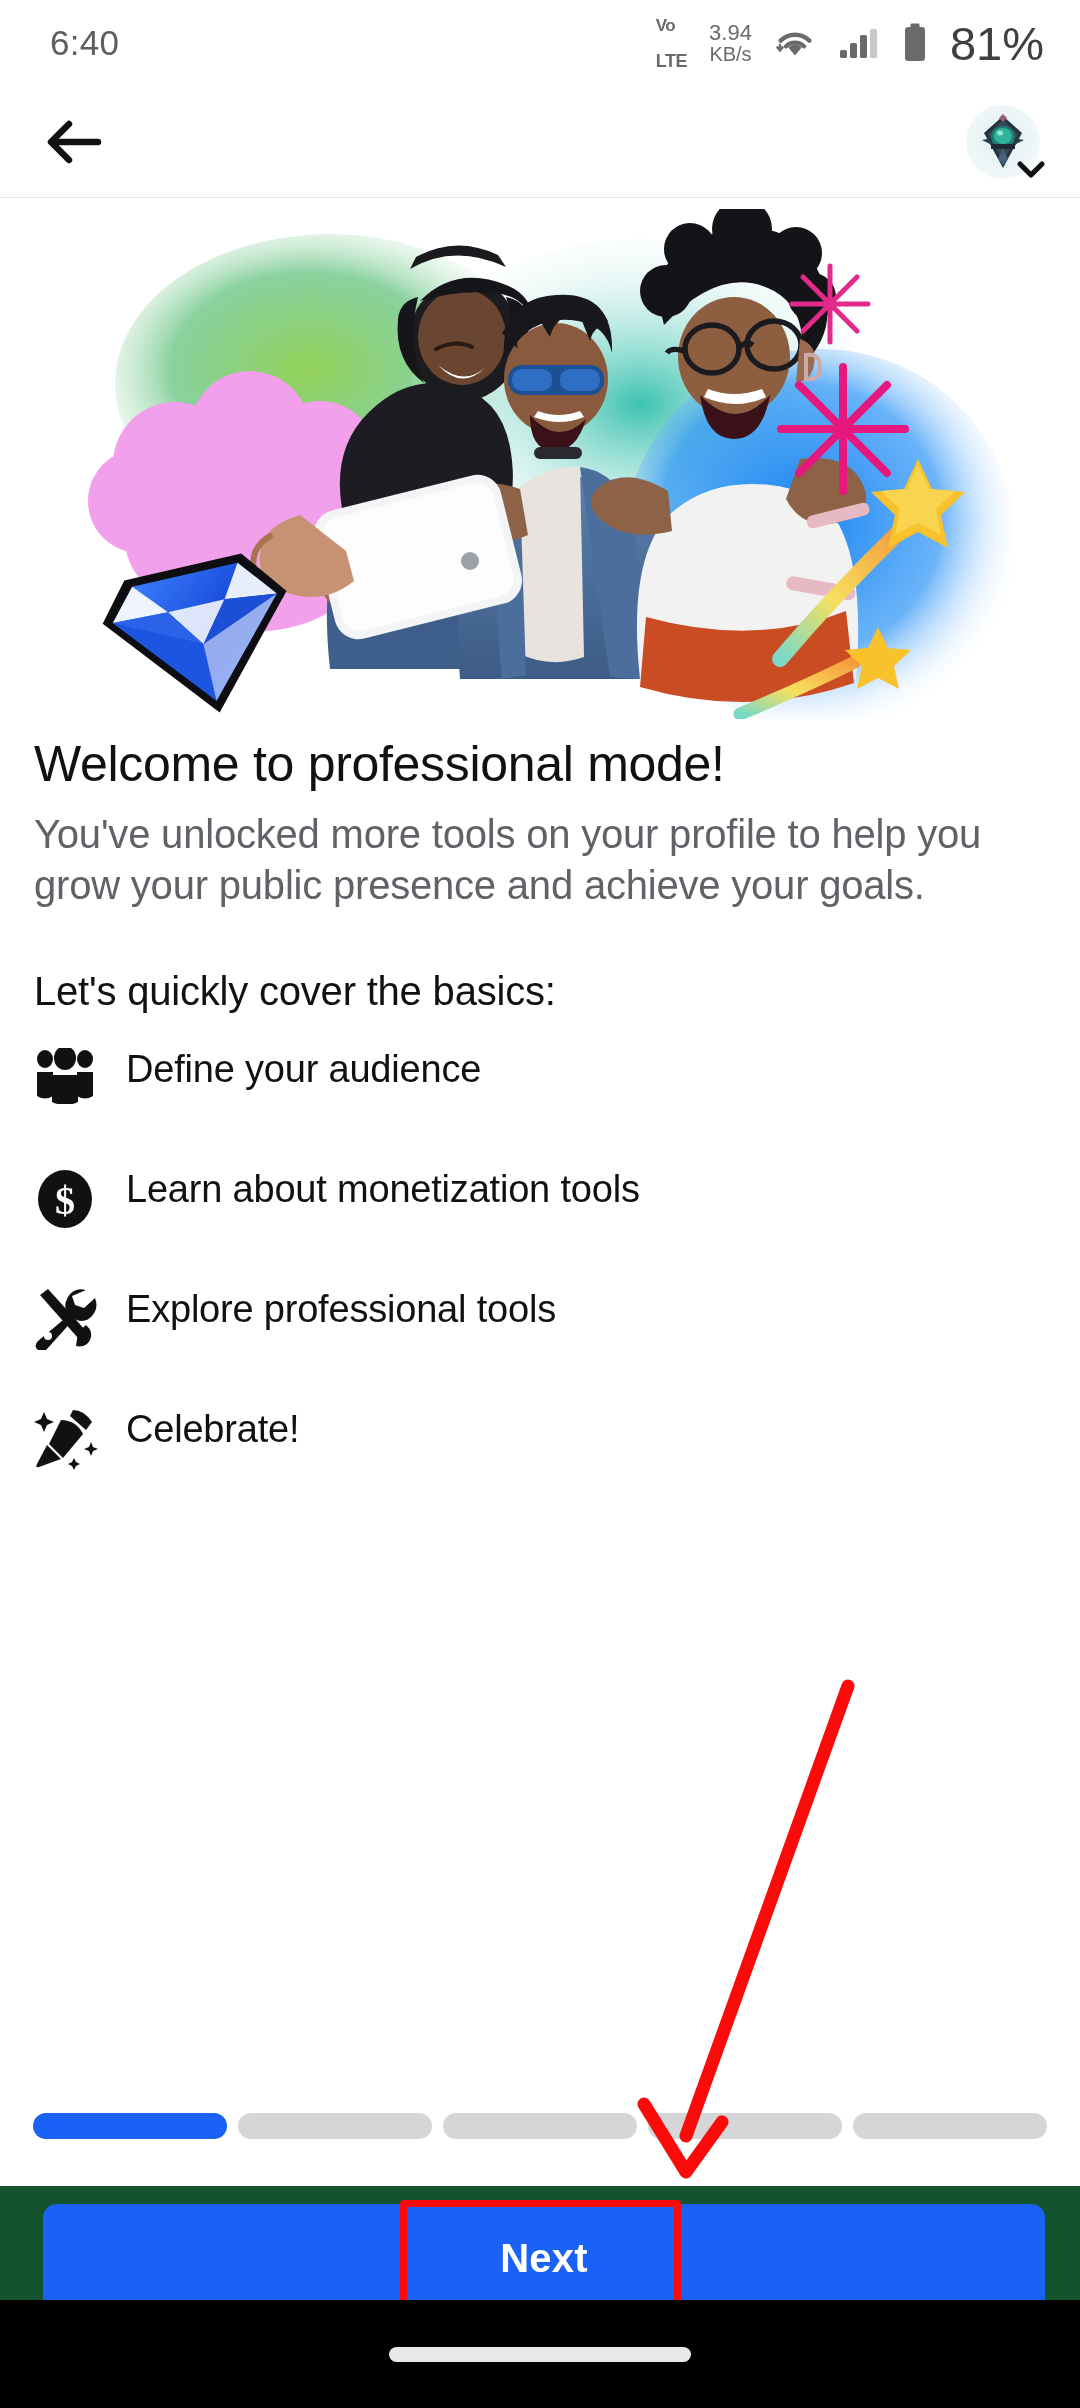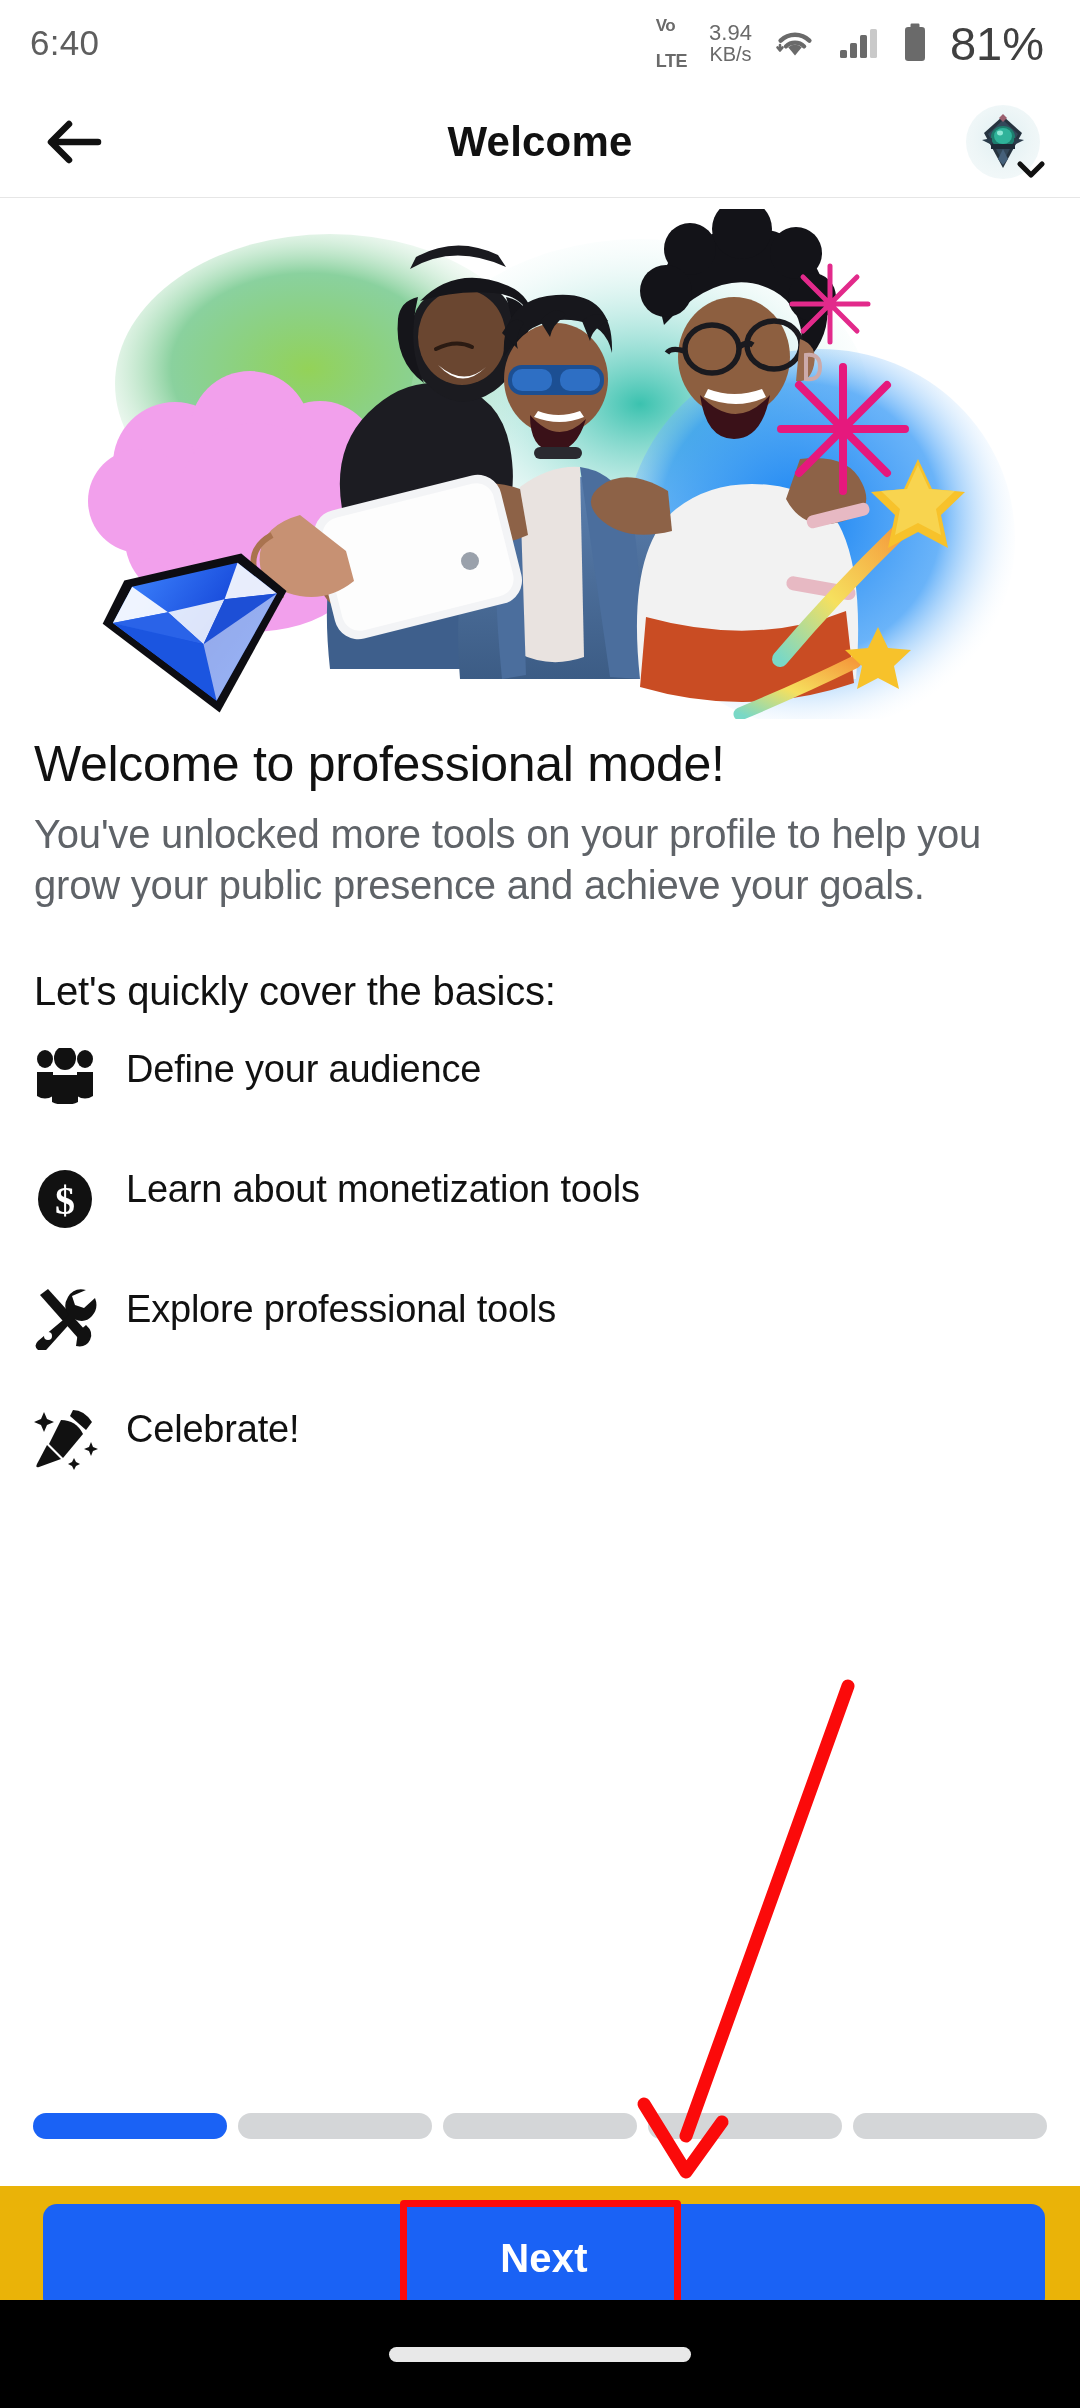--- a/index.html
+++ b/index.html
@@ -8,21 +8,21 @@
     background:#ffffff;
     font-family:"Liberation Sans", sans-serif;
     overflow:hidden;
   }
   #screen { position:relative; width:1080px; height:2408px; background:#fff; }
 
   
   .statusbar{
     position:absolute; top:0; left:0; width:1080px; height:86px;
     display:flex; align-items:center; justify-content:space-between;
-    padding:0 36px 0 30px; background:#fff;
+    padding:0 36px 0 50px; background:#fff;
   }
   .sb-time{ font-size:35px; color:#5e5e5e; letter-spacing:.3px; }
   .sb-right{ display:flex; align-items:center; gap:22px; }
   .volte{ display:flex; flex-direction:column; align-items:flex-start; line-height:1; color:#6a6a6a; }
   .volte .l1{ font-size:17px; font-weight:bold; letter-spacing:-.4px; }
   .volte .l2{ font-size:18px; font-weight:bold; letter-spacing:-.4px; margin-top:18px; }
   .netspeed{ display:flex; flex-direction:column; align-items:center; line-height:1.05; color:#6a6a6a; }
   .netspeed .n1{ font-size:22px; }
   .netspeed .n2{ font-size:20px; }
   .sb-icon{ display:flex; align-items:center; }
@@ -89,21 +89,21 @@
     position:absolute; left:33px; top:2113px;
     width:1014px; height:26px;
     display:flex; gap:11px;
   }
   .pseg{ flex:1; height:26px; border-radius:13px; background:#d4d6d8; }
   .pseg.active{ background:#1a62f5; }
 
   
   .footer{
     position:absolute; left:0; top:2186px; width:1080px; height:144px;
-    background:#eab308; display:flex; align-items:center; justify-content:center;padding-left:8px;
+    background:#14532d; display:flex; align-items:center; justify-content:center;padding-left:8px;
   }
   .next-btn{
     width:1002px; height:108px; border-radius:14px;
     background:#1a62f5; color:#fff;
     display:flex; align-items:center; justify-content:center;
     font-size:40px; font-weight:bold; letter-spacing:.2px;
     border:none; cursor:pointer; font-family:"Liberation Sans", sans-serif;
   }
 
   
@@ -174,21 +174,20 @@
   </div>
 
   <div class="header">
     <div class="back-btn">
       <svg width="56" height="46" viewBox="0 0 56 46">
         <path d="M52 23 L6 23" stroke="#111" stroke-width="6.5" stroke-linecap="round"></path>
         <path d="M23 5 L5 23 L23 41" stroke="#111" stroke-width="6.5" fill="none" stroke-linecap="round" stroke-linejoin="round"></path>
       </svg>
     </div>
 
-    <div class="header-title">Welcome</div>
 
     <div class="avatar-wrap">
       <div class="avatar">
         <svg width="58" height="58" viewBox="0 0 58 58">
           <path d="M29 3 L48 20 L29 55 L10 20 Z" fill="#26333f"></path>
           <path d="M29 7 L44 21 L29 49 L14 21 Z" fill="#33485a"></path>
           <ellipse cx="29" cy="24" rx="12" ry="11" fill="#1d7e6e"></ellipse>
           <ellipse cx="29" cy="23" rx="9" ry="8" fill="#2fb39a"></ellipse>
           <ellipse cx="26" cy="20" rx="3" ry="2.4" fill="#8fe8d6"></ellipse>
           <path d="M8 27 L18 25 L18 32 Z" fill="#2a3b4a"></path>

